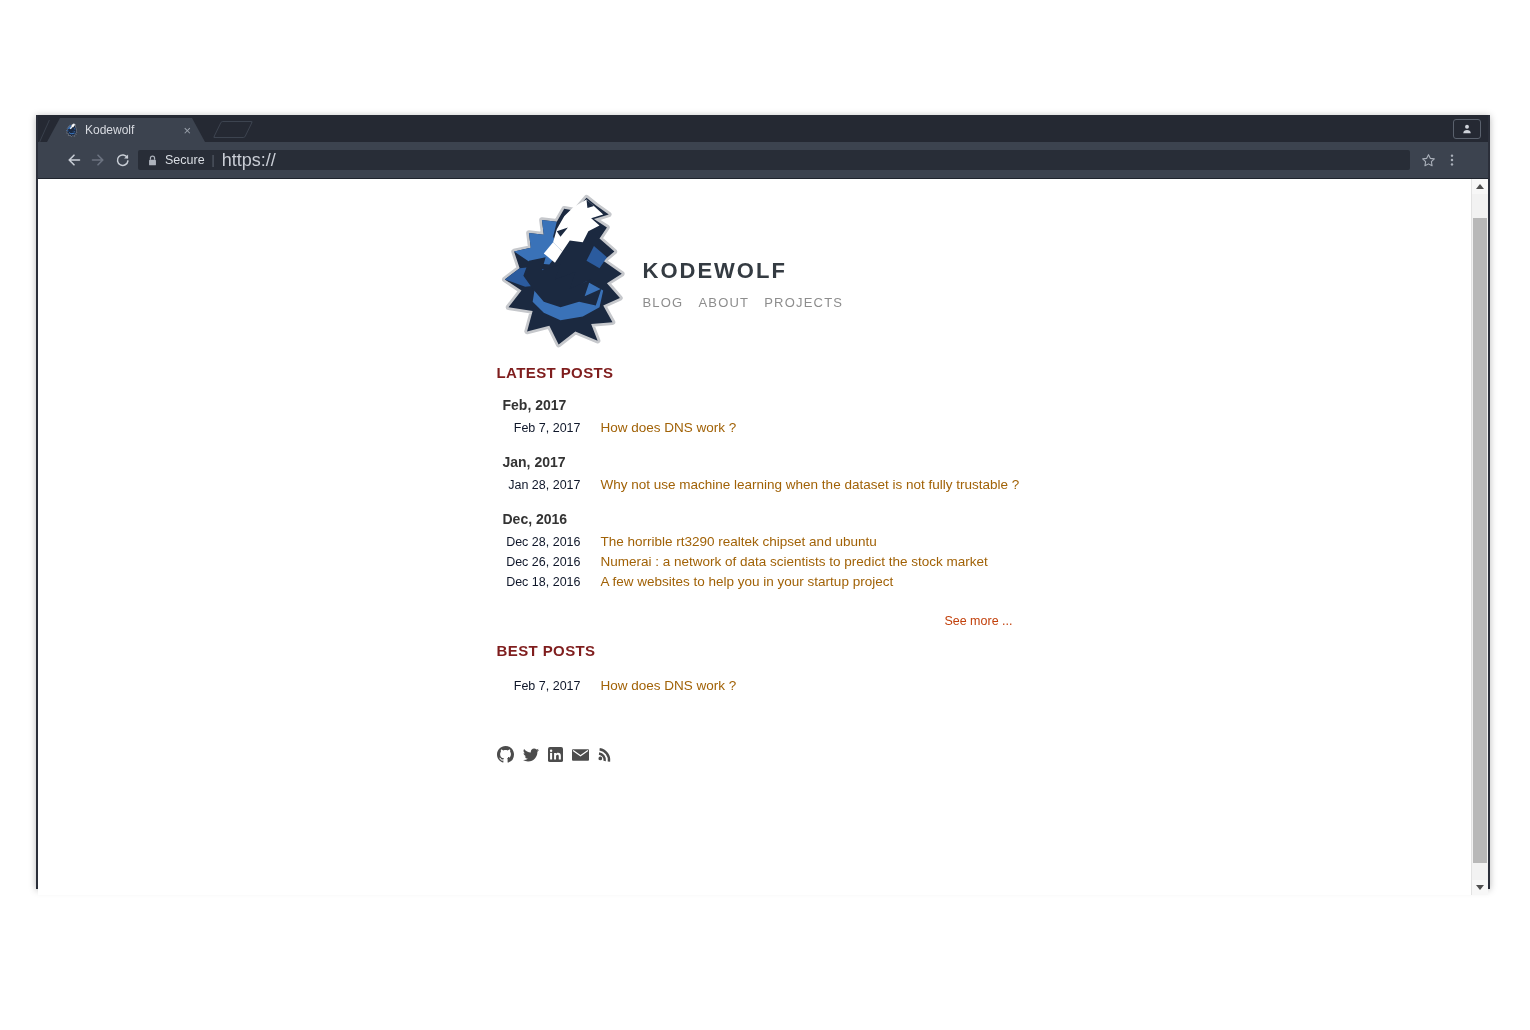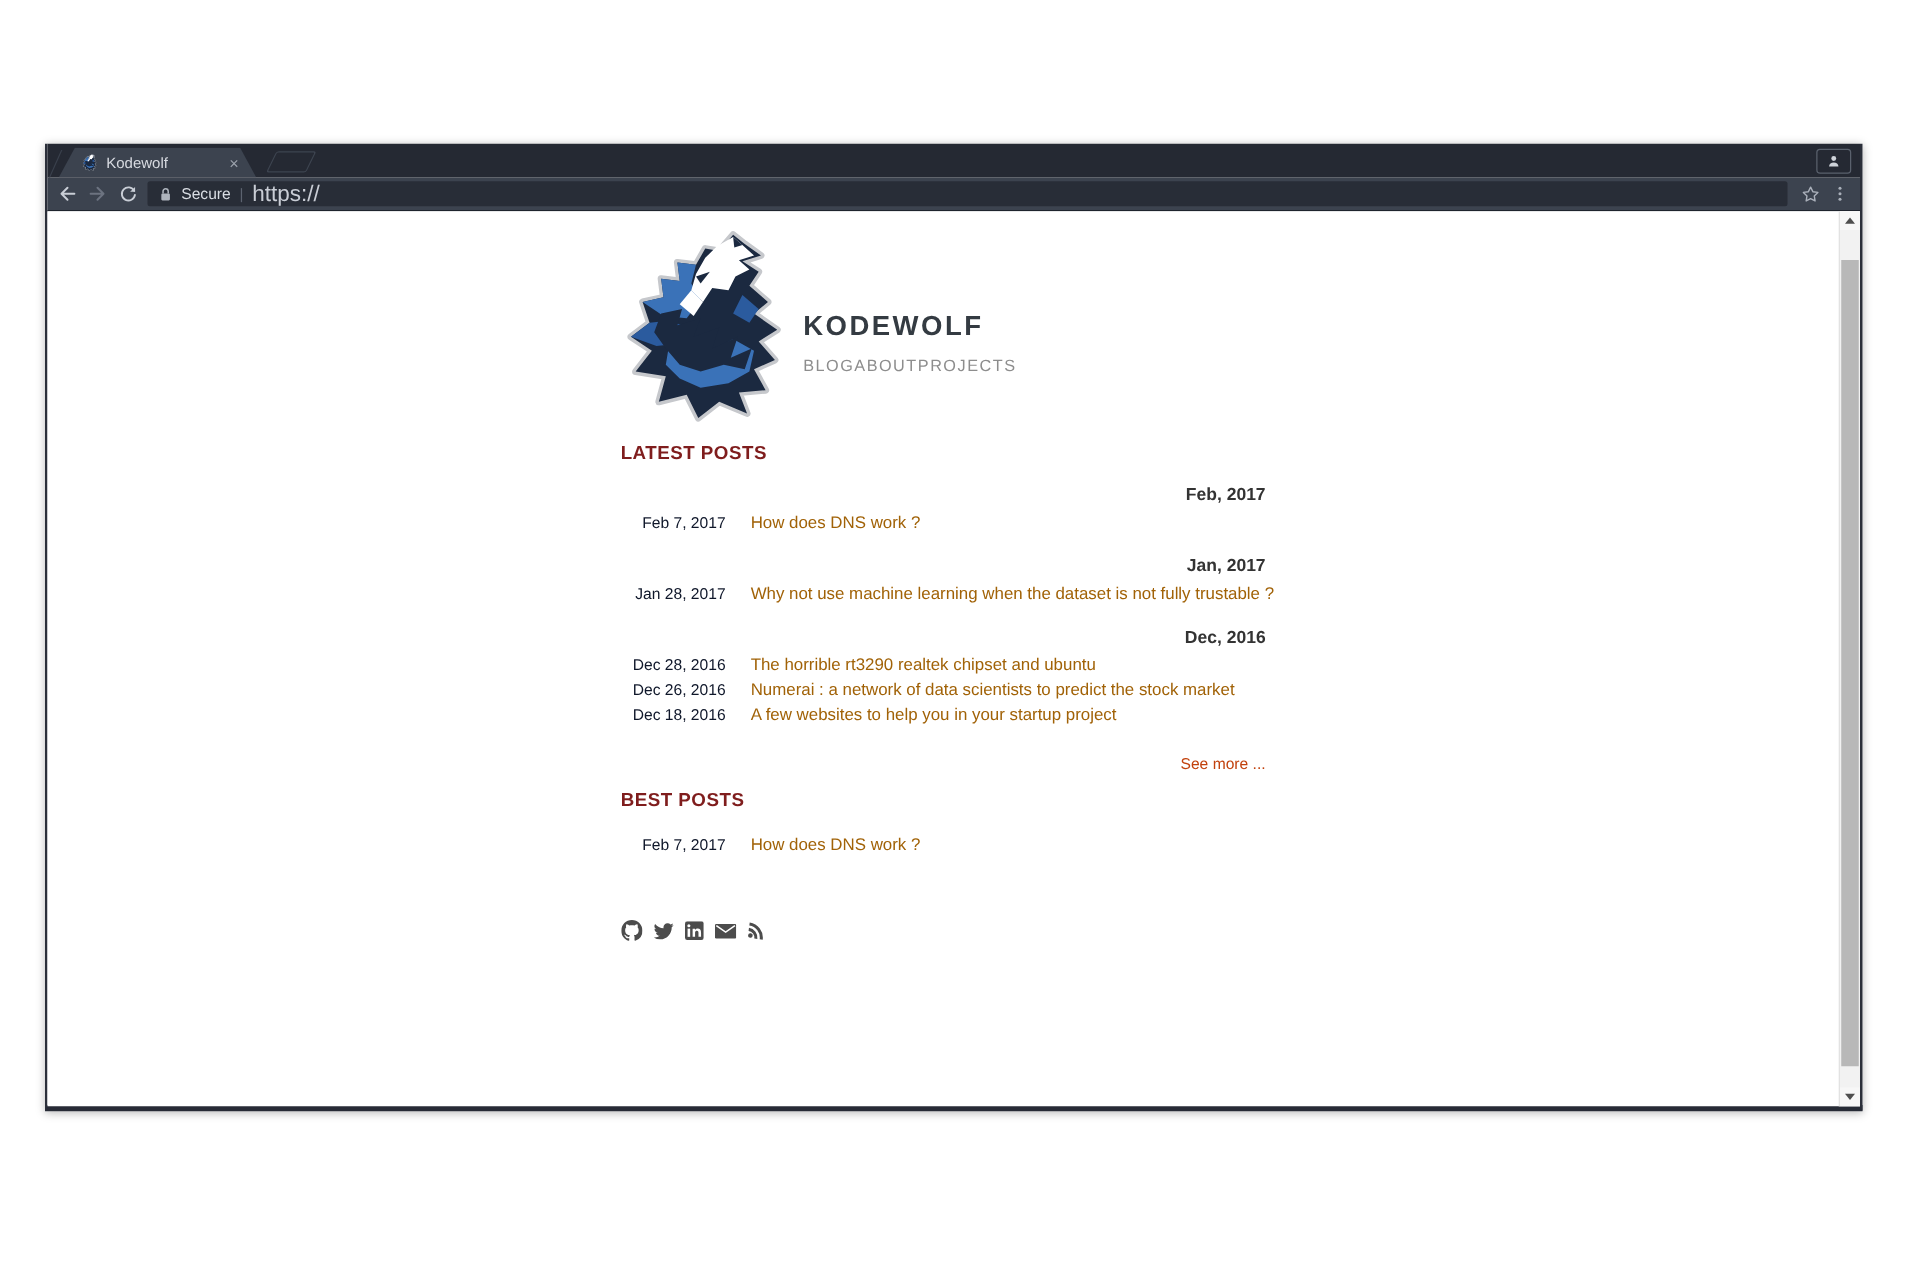--- a/index.html
+++ b/index.html
@@ -18,21 +18,21 @@
   .tab{
     height:24px;width:158px;background:#3c434f;margin-left:2px;box-sizing:border-box;
     clip-path:polygon(13px 0,145px 0,158px 24px,0 24px);
     display:flex;align-items:center;padding:0 14px 0 18px;
   }
   .tab-title{color:#d7dae0;font-size:12px;margin-left:6px;flex:1;white-space:nowrap;overflow:hidden;}
   .tab-close{color:#9aa1ab;font-size:13px;line-height:1;cursor:default;}
   .newtab{width:30px;height:15px;border:1px solid #3d4450;border-radius:2px;transform:skewX(-26deg);margin:0 0 4px 12px;}
   .profile-btn{position:absolute;right:7px;top:4px;width:26px;height:18px;border:1px solid #5a616d;border-radius:3px;
     display:flex;align-items:center;justify-content:center;}
-  .toolbar{height:27px;background:#3c434f;display:flex;align-items:center;padding:0 4px;box-sizing:border-box;
+  .toolbar{height:37px;background:#3c434f;display:flex;align-items:center;padding:0 24px;box-sizing:border-box;
     border-bottom:1px solid #1f242d;justify-content:center;}
   .nav-btn{width:24px;display:flex;justify-content:center;align-items:center;}
   .omnibox{flex:1;height:20px;background:#282d37;border-radius:2px;margin:0 6px 0 4px;display:flex;align-items:center;
     padding:0 9px;gap:7px;}
   .secure-label{color:#d9dde3;font-size:12.5px;}
   .url-divider{color:#5c6370;font-size:12px;}
   .url-text{color:#c9cdd5;font-size:18px;}
   
   .content{position:relative;height:716px;background:#fff;display:flex;}
   .page{flex:1;overflow:hidden;}
@@ -41,27 +41,27 @@
   .sb-btn.up{top:0;}
   .sb-btn.down{bottom:0;}
   .tri-up{width:0;height:0;border-left:4px solid transparent;border-right:4px solid transparent;border-bottom:5px solid #4e4e4e;}
   .tri-down{width:0;height:0;border-left:4px solid transparent;border-right:4px solid transparent;border-top:5px solid #4e4e4e;}
   .sb-thumb{position:absolute;top:39px;height:645px;left:1px;right:1px;background:#b8b8b8;}
   
   .page-inner{width:516px;margin:0 auto;padding-top:15px;}
   .logo-row{display:flex;align-items:flex-start;}
   .logo-text{margin-left:6px;margin-top:64px;}
   .site-title{font-size:22px;font-weight:bold;color:#343b42;letter-spacing:2px;}
-  .site-nav{margin-top:11px;display:flex;}
+  .site-nav{margin-top:11px;display:flex;gap:15px;}
   .nav-link{font-size:13px;color:#8d8d8d;letter-spacing:1.2px;text-decoration:none;cursor:pointer;}
   .welcome{margin-top:54px;font-size:15px;color:#3e3e3e;line-height:1.8;}
   .welcome b{font-weight:bold;}
   .section-heading{margin-top:14px;font-size:15px;font-weight:bold;color:#7f1d1d;letter-spacing:.4px;}
   .group{margin-top:16px;}
-  .month{font-size:14px;font-weight:bold;color:#333;margin:0 0 5px 6px;text-align:right;}
+  .month{font-size:14px;font-weight:bold;color:#333;margin:0 0 5px 6px;}
   .post-row{display:flex;align-items:baseline;line-height:20px;}
   .post-date{width:84px;text-align:right;font-size:12.5px;color:#0f172a;flex-shrink:0;}
   .post-link{margin-left:20px;font-size:13.5px;color:#a16207;text-decoration:none;cursor:pointer;white-space:nowrap;}
   .see-more{text-align:right;font-size:12.5px;color:#c2410c;margin-top:22px;cursor:pointer;}
   .best-rows{margin-top:17px;}
   .social{margin-top:50px;display:flex;align-items:center;gap:9px;}
   .social span{display:flex;cursor:pointer;}
 </style>
 </head>
 <body>

